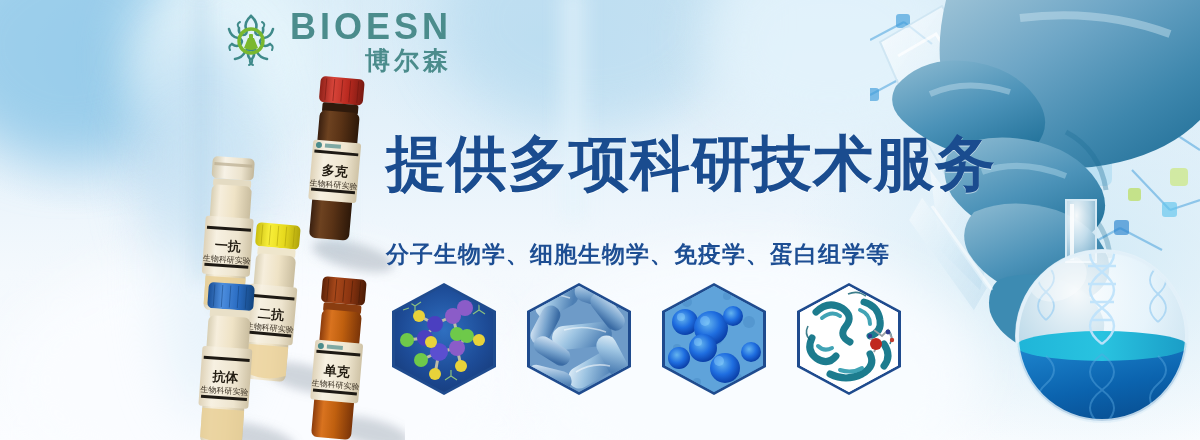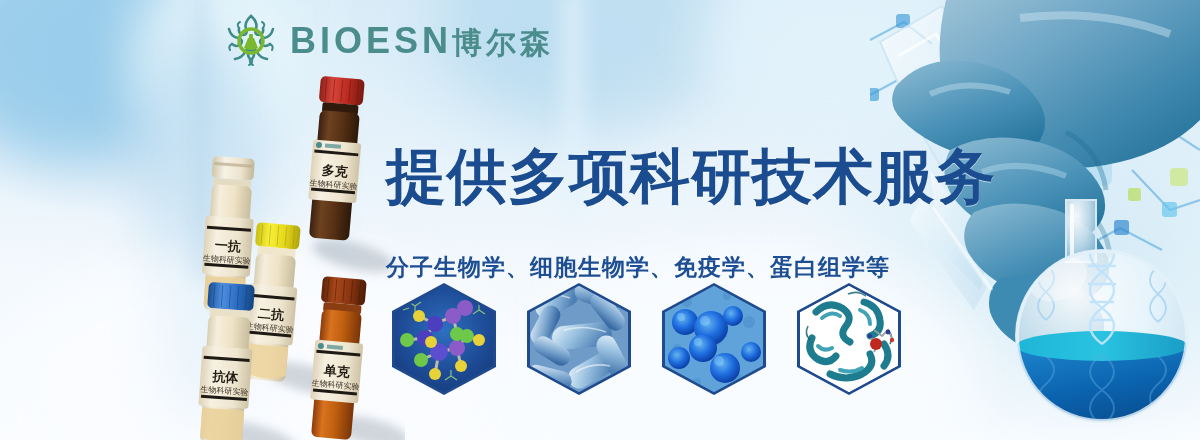--- a/index.html
+++ b/index.html
@@ -36,33 +36,33 @@
   .bg-vert.v1 { left:196px; top:-10px; width:10px; height:290px; background:rgba(160,200,226,.45); }
   .bg-vert.v2 { left:330px; top:-10px; width:16px; height:260px; background:rgba(222,240,251,.75); }
   .bg-vert.v3 { left:560px; top:-10px; width:26px; height:230px; background:rgba(228,243,252,.6); }
 
   
   .right-art { position:absolute; right:0; top:0; width:330px; height:440px; pointer-events:none; }
 
   
   .logo { position:absolute; left:218px; top:8px; display:flex; align-items:center; gap:6px; }
   .logo-mark { width:66px; height:66px; flex:0 0 auto; }
-  .logo-words { display:flex; flex-direction:row; align-items:center; line-height:1; }
+  .logo-words { display:flex; flex-direction:column; align-items:flex-end; line-height:1; }
   .logo-en {
     font-size:36px; font-weight:bold; letter-spacing:4px;
     color:#4b8c8c; font-family:"Liberation Sans", sans-serif;
   }
   .logo-cn {
-    font-size:30px; font-weight:bold; letter-spacing:4px; margin-top:3px;
+    font-size:25px; font-weight:bold; letter-spacing:4px; margin-top:3px;
     color:#4b8c8c; font-family:"DejaVu Sans", sans-serif;
   }
 
   
   .headline {
-    position:absolute; left:386px; top:124px; width:560px;margin-top:13px;
+    position:absolute; left:386px; top:124px; width:560px;
   }
   .title {
     font-size:60px; font-weight:bold; letter-spacing:1px;
     color:#1a4c8f;
     font-family:"DejaVu Sans", sans-serif;
     white-space:nowrap;
     text-shadow:0 1px 0 rgba(255,255,255,.55);
   }
   .subtitle {
     margin-top:34px;

